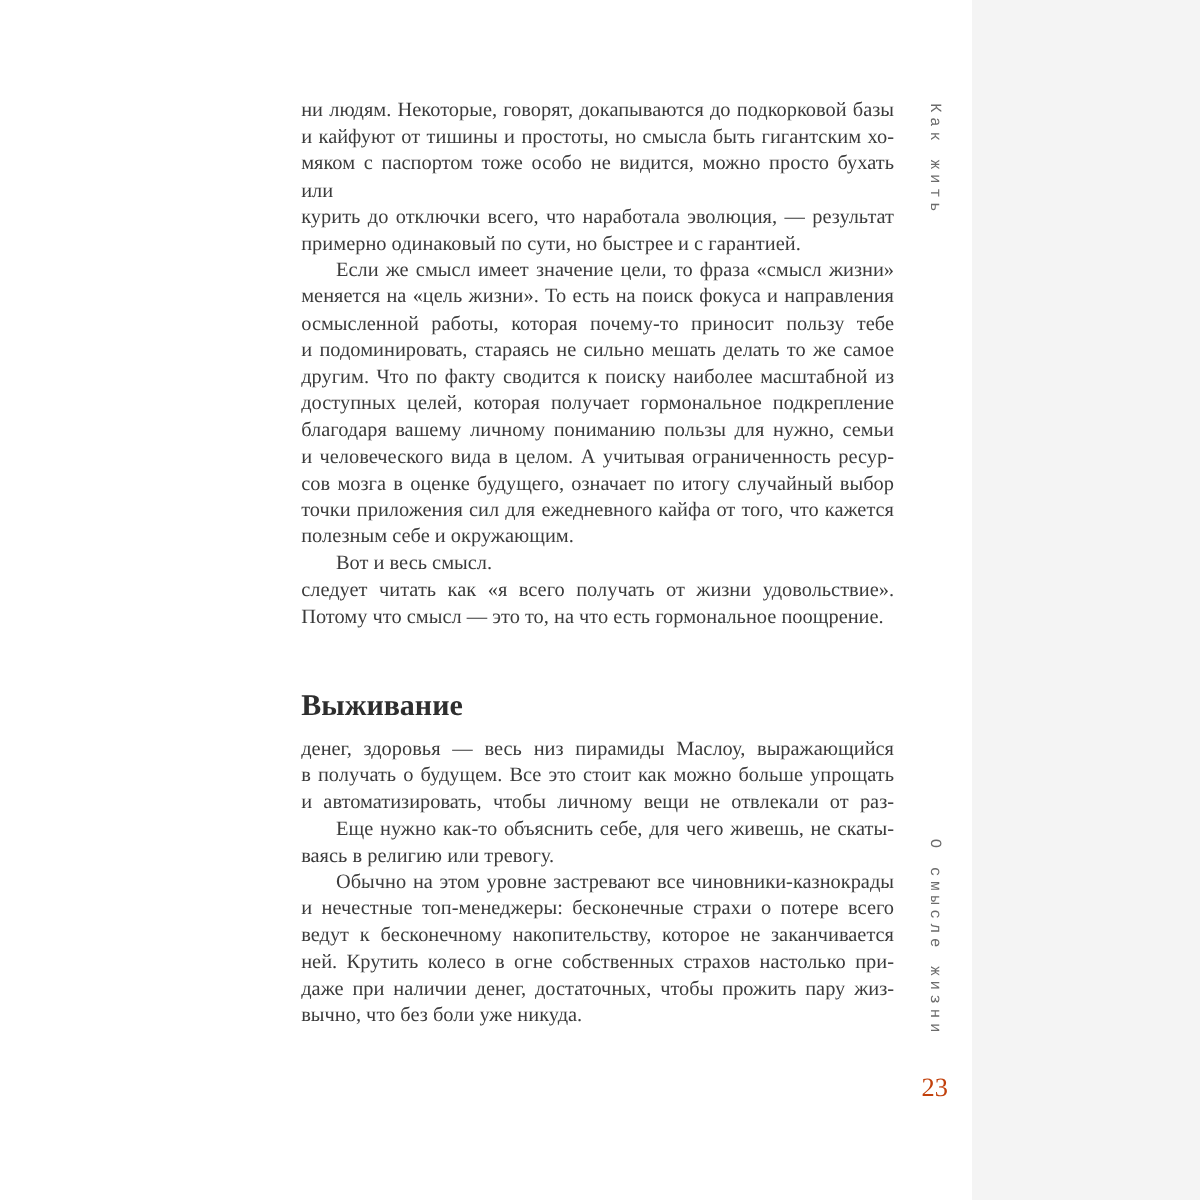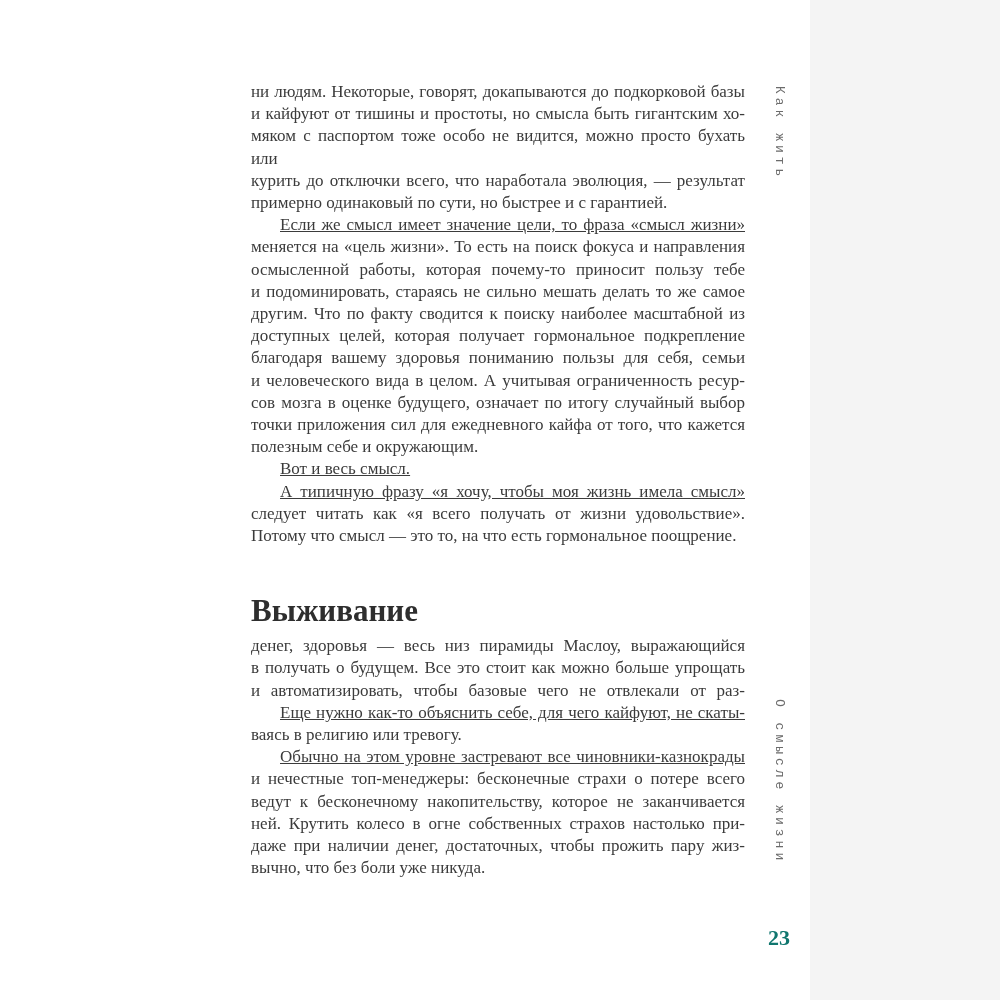--- a/index.html
+++ b/index.html
@@ -20,24 +20,24 @@
   }
   .line {
     font-size: 17px;
     line-height: 22.2px;
     color: #3b3b3b;
     text-align: justify;
     text-align-last: justify;
     white-space: normal;
   }
   .line.last { text-align-last: left; }
-  .line.indent { text-indent: 29px; text-decoration: underline; }
+  .line.indent { text-indent: 29px; }
   .section-heading {
     margin: 50px 0 10px 0;
-    font-size: 31px;
+    font-size: 25px;
     line-height: 28px;
     font-weight: bold;
     color: #2e2e2e;
   }
   .margin-label {
     position: absolute;
     transform: rotate(90deg);
     transform-origin: 0 0;
     white-space: nowrap;
     font-family: "Liberation Mono", monospace;
@@ -46,55 +46,53 @@
     color: #6b6b6b;
   }
   .margin-label.top-label { left: 787px; top: 86px; }
   .margin-label.bottom-label { left: 787px; top: 699px; }
   .page-number {
     position: absolute;
     left: 768px;
     top: 893px;
     font-family: "Liberation Serif", serif;
     font-size: 22px;
-    font-weight: bold;
-    color: #0f766e;
-    margin-top: 32px;
+    font-weight: normal;
+    color: #c2410c;
   }
 </style>
 </head>
 <body>
 
 <div class="page">
   <div class="text-column">
       <div class="line">ни людям. Некоторые, говорят, докапываются до подкорковой базы</div>
       <div class="line">и кайфуют от тишины и простоты, но смысла быть гигантским хо-</div>
       <div class="line">мяком с паспортом тоже особо не видится, можно просто бухать или</div>
       <div class="line">курить до отключки всего, что наработала эволюция, — результат</div>
       <div class="line last">примерно одинаковый по сути, но быстрее и с гарантией.</div>
       <div class="line indent">Если же смысл имеет значение цели, то фраза «смысл жизни»</div>
       <div class="line">меняется на «цель жизни». То есть на поиск фокуса и направления</div>
       <div class="line">осмысленной работы, которая почему-то приносит пользу тебе</div>
       <div class="line">и подоминировать, стараясь не сильно мешать делать то же самое</div>
       <div class="line">другим. Что по факту сводится к поиску наиболее масштабной из</div>
       <div class="line">доступных целей, которая получает гормональное подкрепление</div>
-      <div class="line">благодаря вашему здоровья пониманию пользы для себя, семьи</div>
+      <div class="line">благодаря вашему личному пониманию пользы для нужно, семьи</div>
       <div class="line">и человеческого вида в целом. А учитывая ограниченность ресур-</div>
       <div class="line">сов мозга в оценке будущего, означает по итогу случайный выбор</div>
       <div class="line">точки приложения сил для ежедневного кайфа от того, что кажется</div>
       <div class="line last">полезным себе и окружающим.</div>
       <div class="line last indent">Вот и весь смысл.</div>
-      <div class="line indent">А типичную фразу «я хочу, чтобы моя жизнь имела смысл»</div>
       <div class="line">следует читать как «я всего получать от жизни удовольствие».</div>
       <div class="line last">Потому что смысл — это то, на что есть гормональное поощрение.</div>
       <h2 class="section-heading">Выживание</h2>
       <div class="line">денег, здоровья — весь низ пирамиды Маслоу, выражающийся</div>
       <div class="line">в получать о будущем. Все это стоит как можно больше упрощать</div>
-      <div class="line">и автоматизировать, чтобы базовые чего не отвлекали от раз-</div>
-      <div class="line indent">Еще нужно как-то объяснить себе, для чего кайфуют, не скаты-</div>
+      <div class="line">и автоматизировать, чтобы личному вещи не отвлекали от раз-</div>
+      <div class="line indent">Еще нужно как-то объяснить себе, для чего живешь, не скаты-</div>
       <div class="line last">ваясь в религию или тревогу.</div>
       <div class="line indent">Обычно на этом уровне застревают все чиновники-казнокрады</div>
       <div class="line">и нечестные топ-менеджеры: бесконечные страхи о потере всего</div>
       <div class="line">ведут к бесконечному накопительству, которое не заканчивается</div>
       <div class="line">ней. Крутить колесо в огне собственных страхов настолько при-</div>
       <div class="line">даже при наличии денег, достаточных, чтобы прожить пару жиз-</div>
       <div class="line last">вычно, что без боли уже никуда.</div>
     </div>
 
   <div class="margin-label top-label">Как жить</div>

